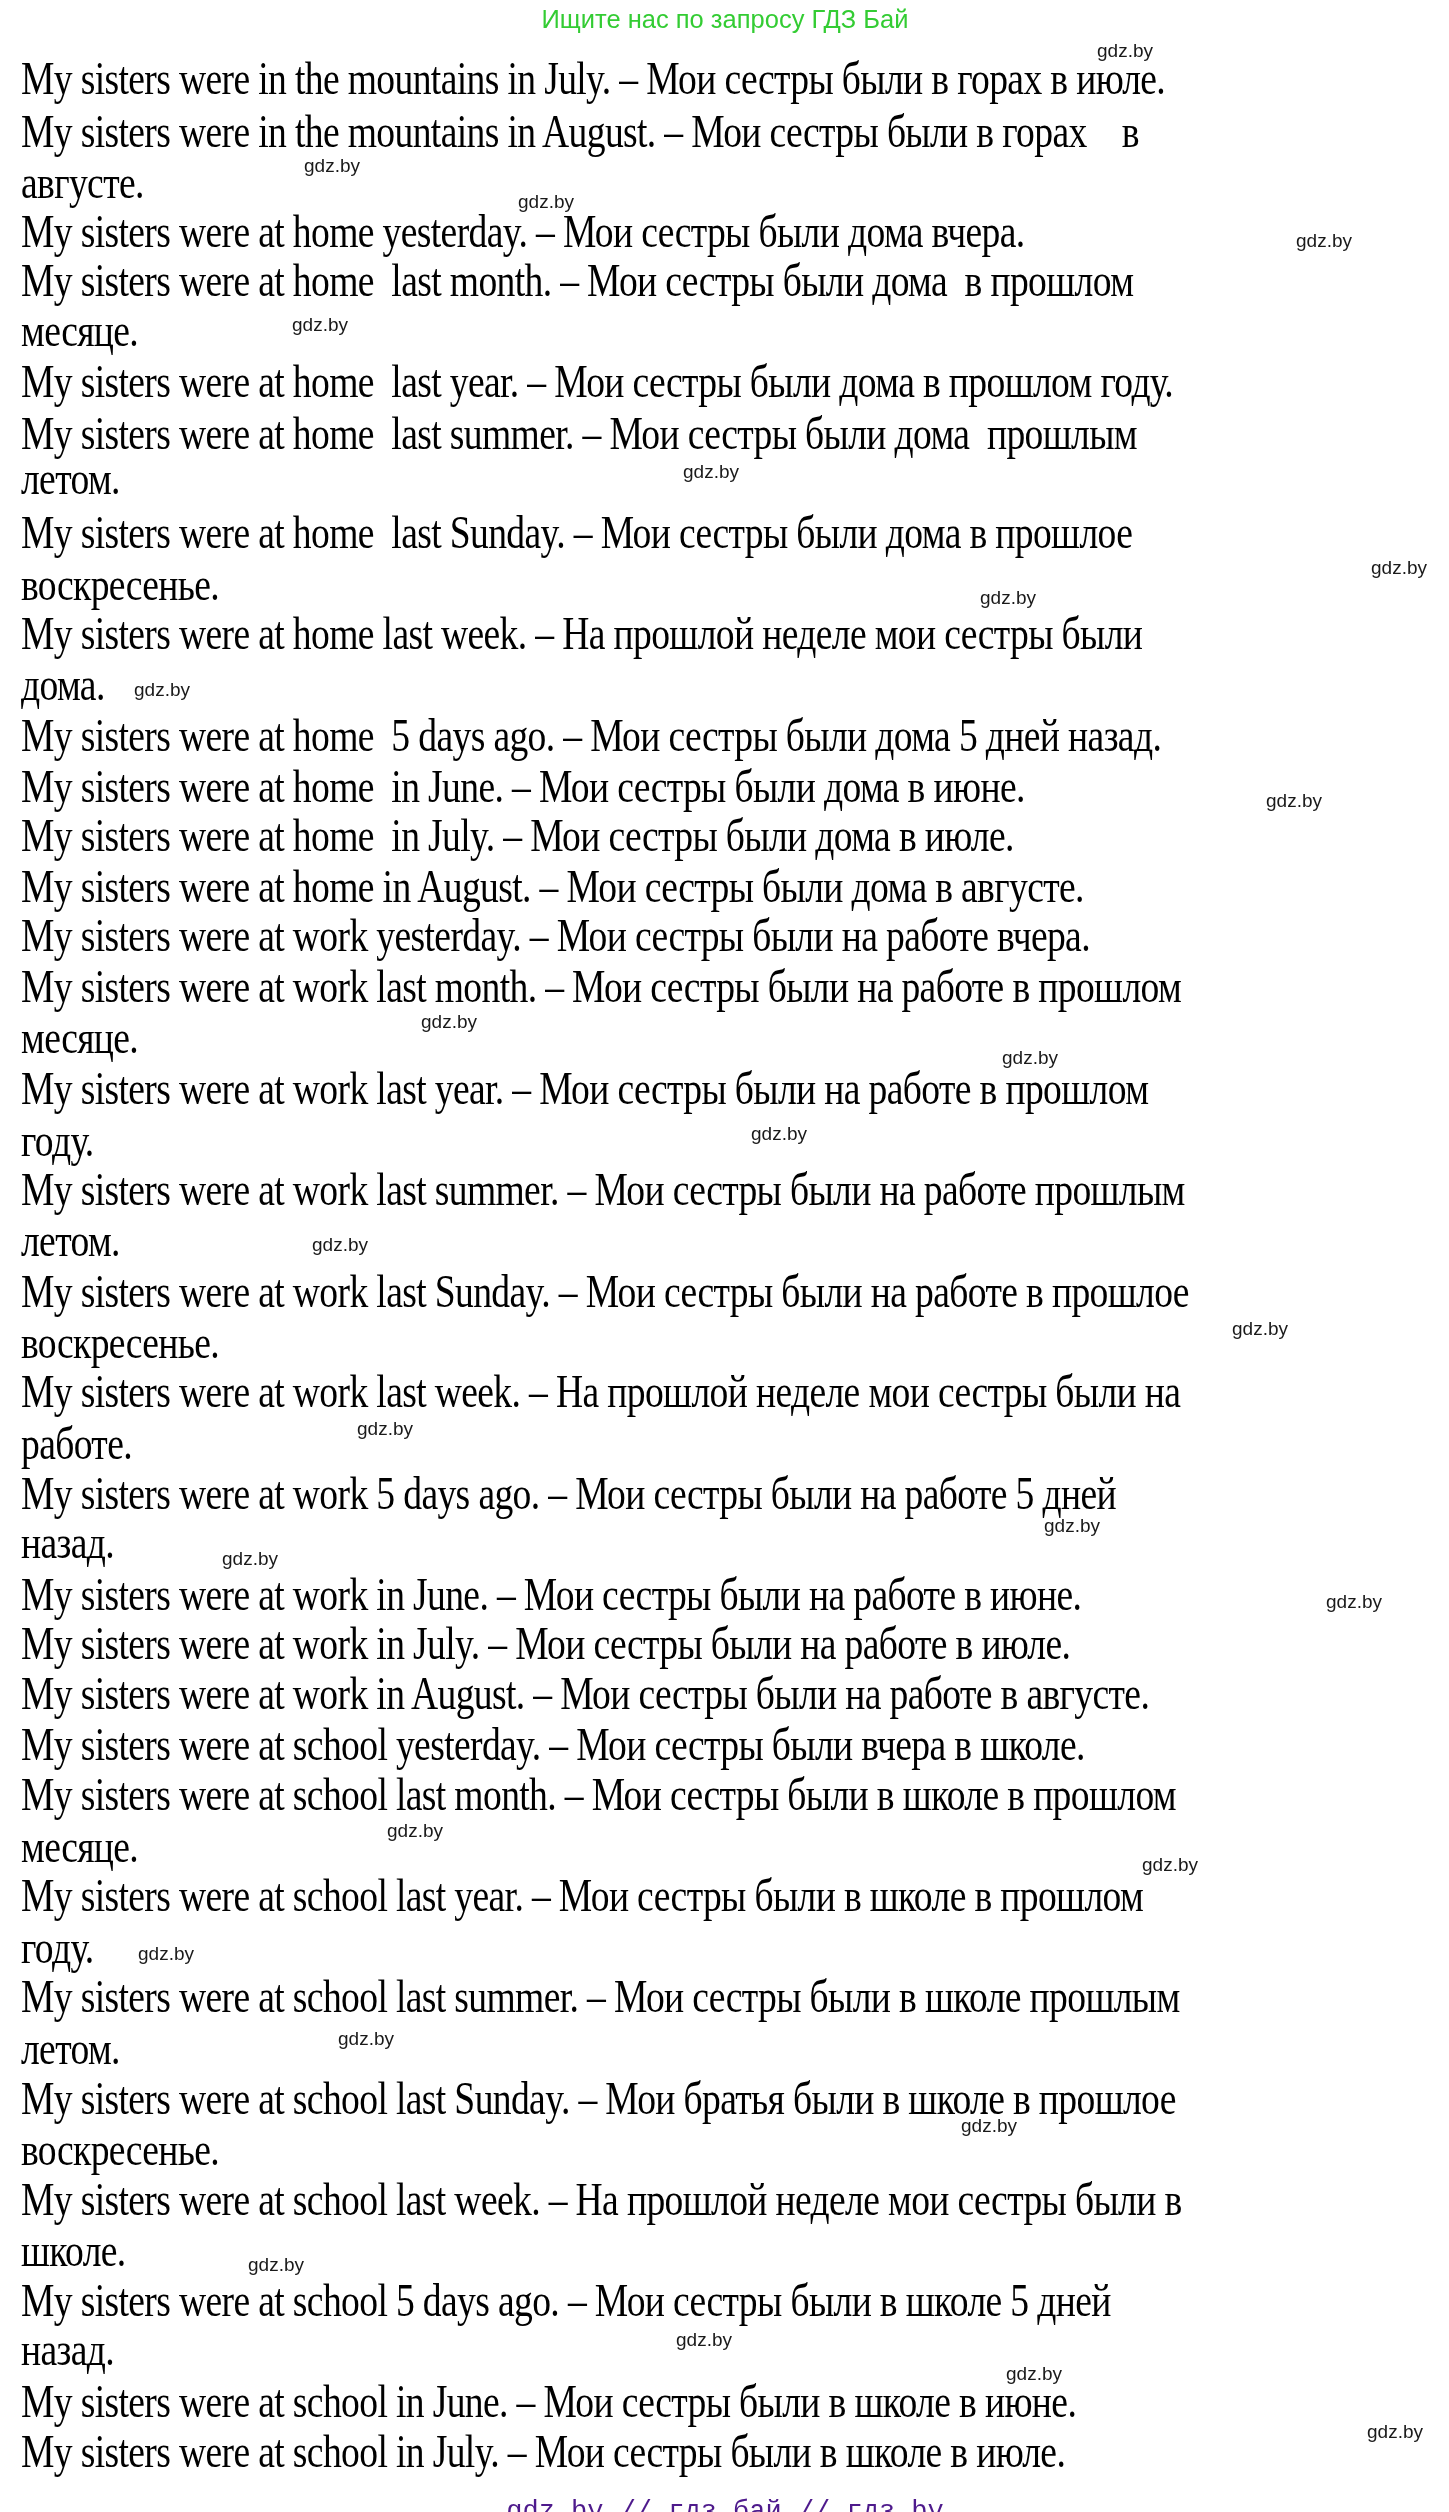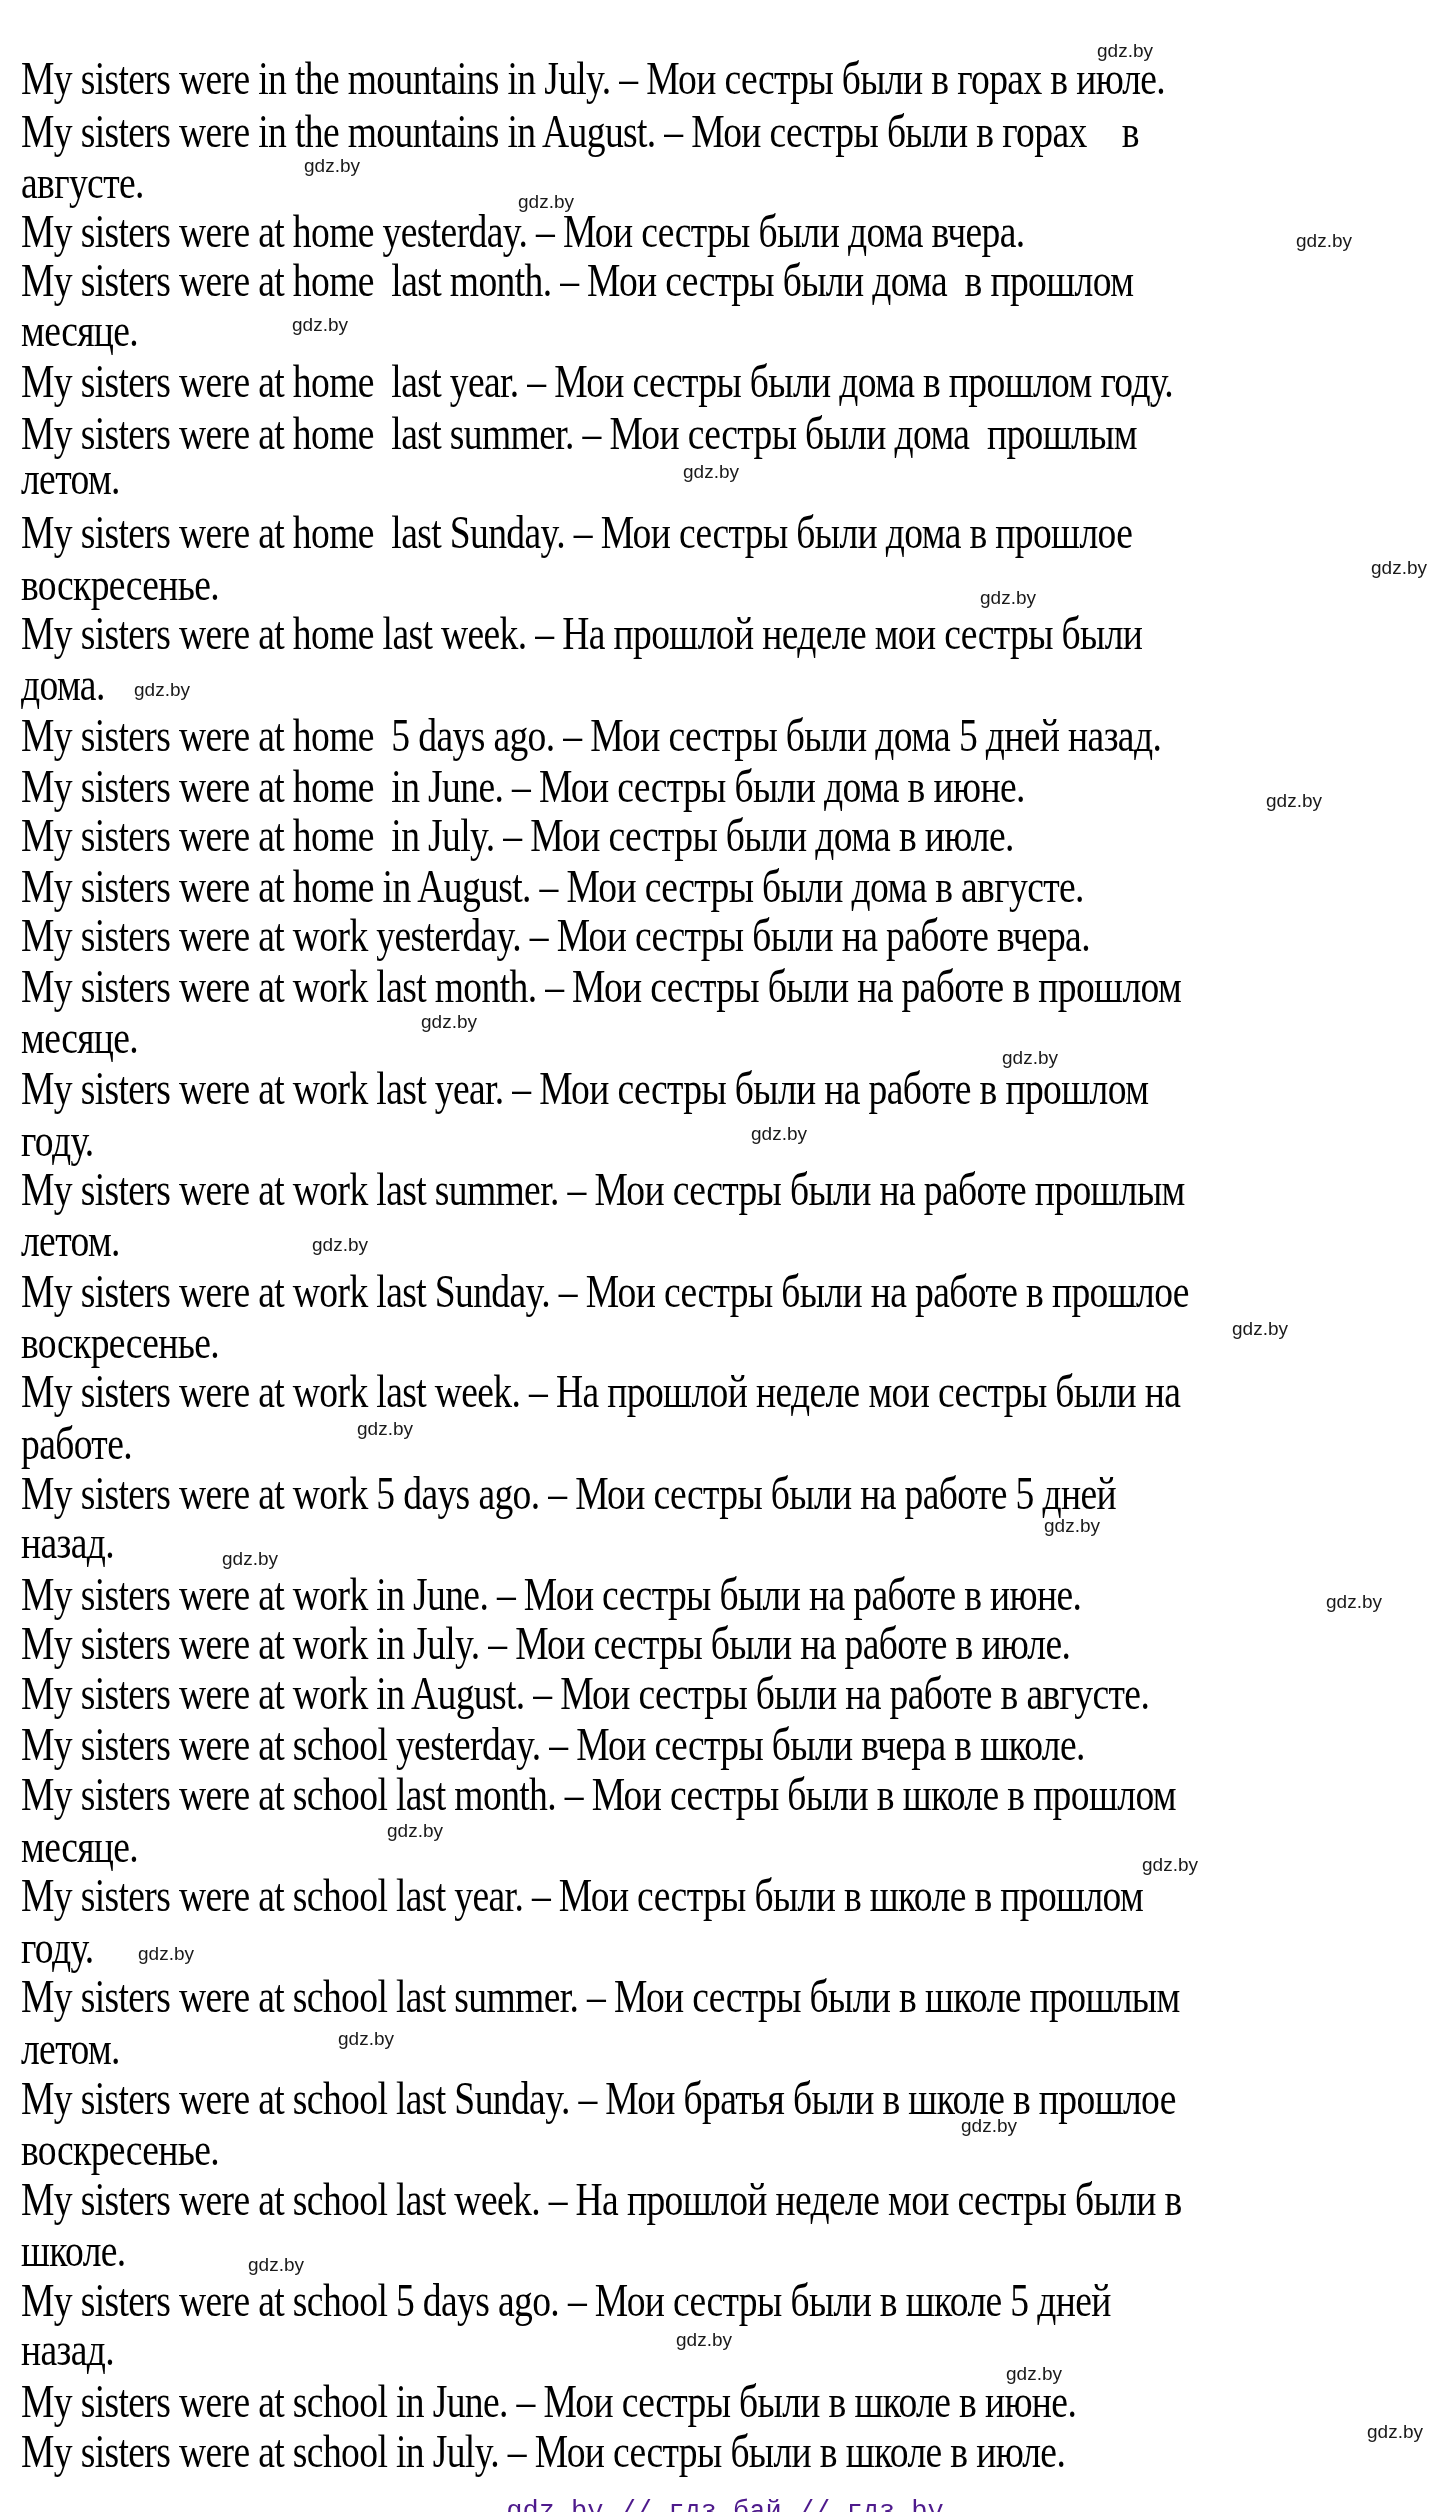--- a/index.html
+++ b/index.html
@@ -36,20 +36,21 @@
     position:absolute;top:2475px;left:0;width:100%;
     text-align:center;
     font-family:Liberation Mono, monospace;
     font-size:27px;line-height:30px;margin-top:22px;
   }
 </style>
 </head>
 <body>
 
 <div class="page">
+  <div class="promo-header" style="color: rgb(51, 204, 51);">Ищите нас по запросу ГДЗ Бай</div>
   <div>
       <div class="line" style="top: 53px;">My sisters were in the mountains in July. – Мои сестры были в горах в июле.</div>
       <div class="line" style="top: 106px;">My sisters were in the mountains in August. – Мои сестры были в горах    в</div>
       <div class="line" style="top: 157px;">августе.</div>
       <div class="line" style="top: 206px;">My sisters were at home yesterday. – Мои сестры были дома вчера.</div>
       <div class="line" style="top: 255px;">My sisters were at home  last month. – Мои сестры были дома  в прошлом</div>
       <div class="line" style="top: 305px;">месяце.</div>
       <div class="line" style="top: 356px;">My sisters were at home  last year. – Мои сестры были дома в прошлом году.</div>
       <div class="line" style="top: 408px;">My sisters were at home  last summer. – Мои сестры были дома  прошлым</div>
       <div class="line" style="top: 453px;">летом.</div>

